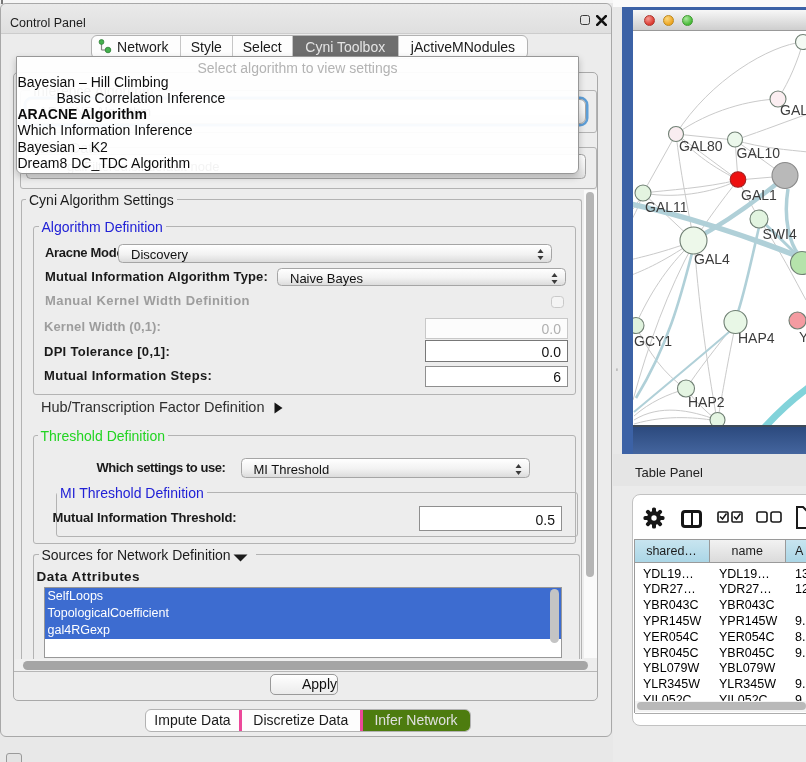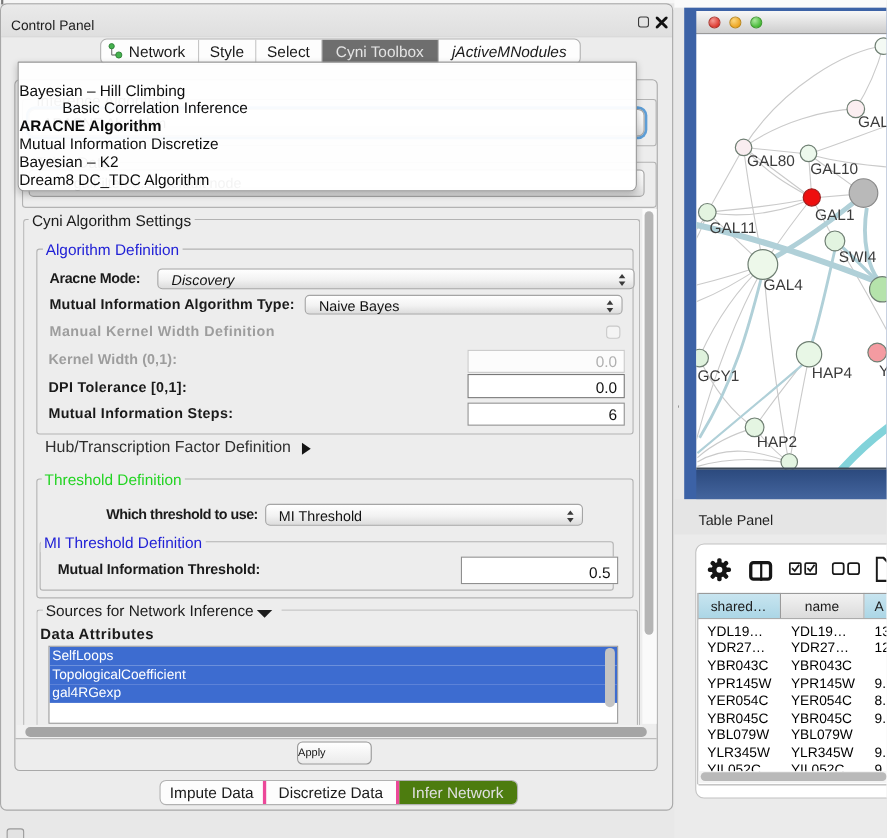--- a/index.html
+++ b/index.html
@@ -25,21 +25,21 @@
   .combo .cv{position:absolute;left:12px;top:1.5px;white-space:nowrap;}
   .combo .ar{position:absolute;right:6px;top:1.5px;width:9px;height:15px;}
   .tf{position:absolute;background:#fff;border:1px solid #8f8f8f;font-size:14px;color:#111;box-sizing:border-box;}
   .tf span{position:absolute;right:6px;top:2.5px;}
   .tf.dis{background:#fcfcfc;border:1px solid #c8c8c8;color:#b0b0b0;}
   .vthumb{position:absolute;background:#b5b5b5;border-radius:4.5px;}
   
   #datalist{left:44px;top:586.5px;width:518px;height:71px;background:#fff;border:1px solid #989898;overflow:hidden;box-sizing:border-box;}
   .lrow{height:17px;background:#3d6cd0;color:#fff;font-size:12.5px;line-height:17.5px;padding-left:2.5px;}
   
-  #applybtn{left:270px;top:674px;width:68px;height:21px;background:linear-gradient(#ffffff,#ebebeb);border:1px solid #999999;border-radius:5px;font-size:10px;color:#111;text-align:left;line-height:19px;box-sizing:border-box;}
+  #applybtn{left:270px;top:674px;width:68px;height:21px;background:linear-gradient(#ffffff,#ebebeb);border:1px solid #999999;border-radius:5px;font-size:14px;color:#111;text-align:right;line-height:19px;box-sizing:border-box;}
   #bottabs{left:145px;top:709px;height:21px;display:flex;border:1px solid #b2b2b2;border-radius:6px;background:#fdfdfd;overflow:hidden;}
   .btab{font-size:14px;color:#1a1a1a;line-height:21px;text-align:center;border-right:3px solid #ec4899;white-space:nowrap;box-sizing:border-box;}
   .btab.sel{background:#4d7c0f;color:#e0e0e0;}
   .btab:last-child{border-right:none;}
   
   #popup{left:16px;top:56px;width:563px;height:118px;background:rgba(255,255,255,0.95);border:1px solid #979797;border-radius:1px 1px 6px 6px;box-shadow:0 3px 7px rgba(0,0,0,0.22);box-sizing:border-box;}
   #popup .ph{position:absolute;left:0;right:0;top:3px;text-align:center;font-size:14px;color:#b3b3b3;}
   #popup .pi{position:absolute;left:0.5px;font-size:14px;color:#0c0c0c;white-space:nowrap;}
   
   #netwin{left:622px;top:7px;width:184px;height:447px;background:#3c62a6;}
@@ -68,21 +68,21 @@
 <div id="float-ic" class="abs"></div>
 <svg class="abs" style="left:596px;top:14.5px;" width="11" height="11" viewBox="0 0 11 11">
     <path d="M1.2 1.2 L9.8 9.8 M9.8 1.2 L1.2 9.8" stroke="#111" stroke-width="2.6" stroke-linecap="round"></path>
   </svg>
 
 <div id="toptabs" class="abs">
   <div class="ttab" style="width:88.5px;padding-left:14px;">Network</div>
   <div class="ttab" style="width:52.5px;">Style</div>
   <div class="ttab" style="width:59.5px;">Select</div>
   <div class="ttab sel" style="width:106.5px;">Cyni Toolbox</div>
-  <div class="ttab" style="width:128px;font-style:italic;">jActiveMNodules</div>
+  <div class="ttab" style="width:128px;">jActiveMNodules</div>
 </div>
 <svg class="abs" style="left:98px;top:39px;" width="15" height="15" viewBox="0 0 15 15">
   <line x1="3.5" y1="4" x2="3.5" y2="11" stroke="#888" stroke-width="1.2"></line>
   <line x1="3.5" y1="11" x2="9.5" y2="11" stroke="#888" stroke-width="1.2"></line>
   <circle cx="3.5" cy="3" r="2.4" fill="#44b14e" stroke="#2c7d34" stroke-width="0.8"></circle>
   <circle cx="10" cy="11" r="2.8" fill="#44b14e" stroke="#2c7d34" stroke-width="0.8"></circle>
 </svg>
 
 <div id="content" class="abs"></div>
 
@@ -100,21 +100,21 @@
   </div>
 
 <div class="fs" style="left:21px;top:199px;width:559px;height:460px;border-bottom:none;border-bottom-left-radius:0;border-bottom-right-radius:0;">
     <span style="left:4px;">Cyni Algorithm Settings</span>
   </div>
 
 <div class="fs" style="left:32.5px;top:226px;width:541px;height:166.5px;">
     <span style="left:5px;color:#2121d6;">Algorithm Definition</span>
   </div>
 <div class="lbl" style="left:45px;top:244.5px;letter-spacing:-0.3px;">Aracne Mode:</div>
-<div class="combo" style="left:143px;top:244px;width:433.5px;height:18.5px;font-style:italic;">
+<div class="combo" style="left:118px;top:244px;width:433.5px;height:18.5px;">
     <span class="cv">Discovery</span>
   <svg class="ar" viewBox="0 0 9 15">
       <path d="M1.5 6 L4.5 2 L7.5 6 Z" fill="#3a3a3a"></path>
       <path d="M1.5 9 L4.5 13 L7.5 9 Z" fill="#3a3a3a"></path>
     </svg>
   </div>
 <div class="lbl" style="left:45px;top:269px;letter-spacing:0.12px;">Mutual Information Algorithm Type:</div>
 <div class="combo" style="left:277px;top:268px;width:289px;height:18px;">
     <span class="cv">Naive Bayes</span>
   <svg class="ar" viewBox="0 0 9 15">
@@ -138,38 +138,38 @@
   </div>
 
 <div class="abs" style="left:41px;top:399px;font-size:14.5px;color:#2e2e2e;">Hub/Transcription Factor Definition</div>
 <svg class="abs" style="left:273.5px;top:401.5px;" width="9" height="12" viewBox="0 0 9 12">
     <path d="M0.5 0.5 L8.5 6 L0.5 11.5 Z" fill="#151515"></path>
   </svg>
 
 <div class="fs" style="left:32.5px;top:435px;width:541px;height:106.5px;">
     <span style="left:4px;color:#22d422;">Threshold Definition</span>
   </div>
-<div class="lbl" style="left:96.5px;top:460px;letter-spacing:-0.44px;">Which threshold to use:</div>
+<div class="lbl" style="left:96.5px;top:460px;letter-spacing:-0.44px;">Which settings to use:</div>
 <div class="combo" style="left:240.5px;top:458px;width:289px;height:20px;">
     <span class="cv" style="top:3px;">MI Threshold</span>
   <svg class="ar" viewBox="0 0 9 15" style="top:2.5px;">
       <path d="M1.5 6 L4.5 2 L7.5 6 Z" fill="#3a3a3a"></path>
       <path d="M1.5 9 L4.5 13 L7.5 9 Z" fill="#3a3a3a"></path>
     </svg>
   </div>
-<div class="fs" style="left:36px;top:492px;width:520px;height:42.5px;">
+<div class="fs" style="left:56px;top:492px;width:520px;height:42.5px;">
     <span style="left:0px;color:#2121d6;">MI Threshold Definition</span>
   </div>
 <div class="lbl" style="left:52.5px;top:510px;letter-spacing:-0.13px;">Mutual Information Threshold:</div>
 <div class="tf" style="left:419px;top:506px;width:143px;height:24.5px;">
     <span style="top:4.5px;">0.5</span>
   </div>
 
 <div class="fs" style="left:32.5px;top:553.5px;width:545.5px;height:109px;border-bottom:none;">
-    <span style="left:5px;padding-right:25px;">Sources for Network Inference</span>
+    <span style="left:5px;padding-right:25px;">Sources for Network Definition</span>
   </div>
 <svg class="abs" style="left:233px;top:553.5px;" width="15" height="8" viewBox="0 0 15 8">
     <path d="M0.5 0.5 L14.5 0.5 L7.5 7.5 Z" fill="#1c1c1c"></path>
   </svg>
 <div class="lbl" style="left:36.5px;top:568.5px;letter-spacing:0.49px;font-size:13.5px;">Data Attributes</div>
 <div id="datalist" class="abs">
   <div class="lrow">SelfLoops</div>
   <div class="lrow">TopologicalCoefficient</div>
   <div class="lrow">gal4RGexp</div>
 </div>
@@ -182,24 +182,25 @@
 <div class="abs" style="left:14px;top:671px;width:583px;height:1px;background:#b6b6b6;"></div>
 
 <div id="applybtn" class="abs">Apply</div>
 <div id="bottabs" class="abs">
   <div class="btab" style="width:96px;">Impute Data</div>
   <div class="btab" style="width:120.5px;">Discretize Data</div>
   <div class="btab sel" style="width:107px;">Infer Network</div>
 </div>
 
 <div id="popup" class="abs">
+  <div class="ph">Select algorithm to view settings</div>
   <div class="pi" style="top:16.8px;">Bayesian – Hill Climbing</div>
   <div class="pi" style="top:33px;padding-left:39px;">Basic Correlation Inference</div>
   <div class="pi" style="top:49.2px;font-weight:bold;">ARACNE Algorithm</div>
-  <div class="pi" style="top:65.4px;">Mutual Information Discretize</div>
+  <div class="pi" style="top:65.4px;">Which Information Inference</div>
   <div class="pi" style="top:81.6px;">Bayesian – K2</div>
   <div class="pi" style="top:97.8px;">Dream8 DC_TDC Algorithm</div>
 </div>
 
 <div id="netwin" class="abs"></div>
 <div id="nettitle" class="abs">
   <div class="tl" style="left:11px;background:radial-gradient(circle at 35% 30%,#f59b94,#dd3a31 70%);border:1px solid #ad352d;"></div>
   <div class="tl" style="left:30px;background:radial-gradient(circle at 35% 30%,#fbd77e,#eda522 70%);border:1px solid #bd891d;"></div>
   <div class="tl" style="left:49px;background:radial-gradient(circle at 35% 30%,#abe89e,#48ba38 70%);border:1px solid #3f9a31;"></div>
 </div>

